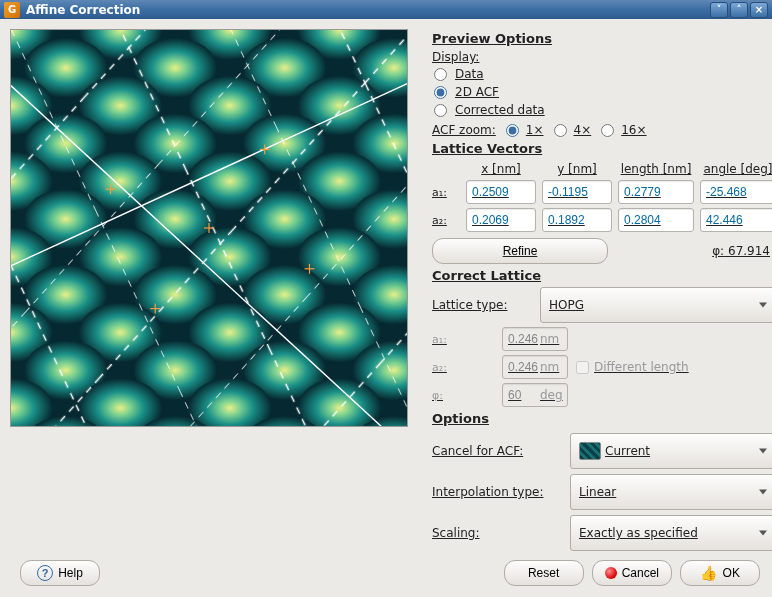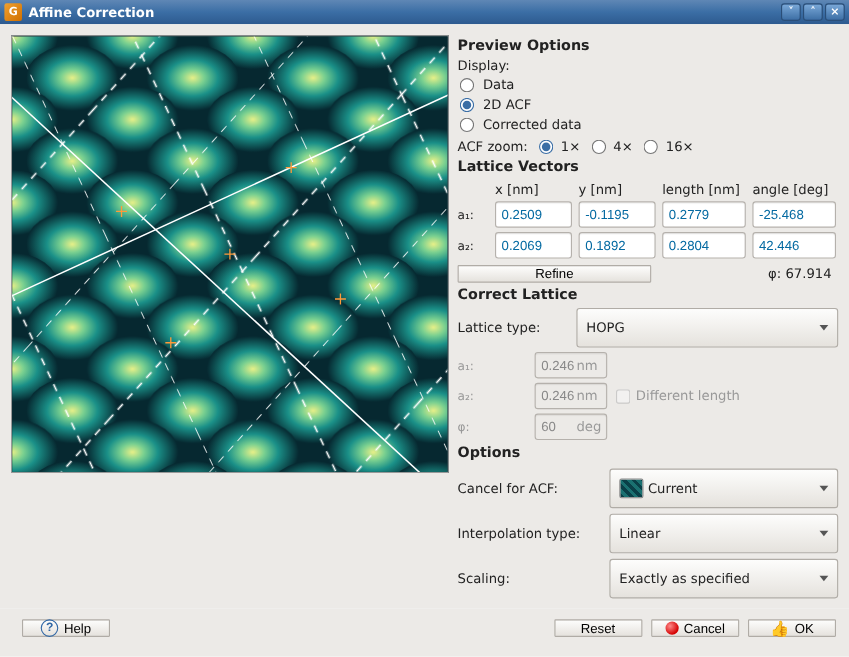--- a/index.html
+++ b/index.html
@@ -1,38 +1,38 @@
 <!DOCTYPE html>
 <html><head>
 <meta charset="utf-8">
 <style>
 * { box-sizing: border-box; margin: 0; padding: 0; }
 body { font-family: "DejaVu Sans", "Liberation Sans", Arial, sans-serif; font-size: 12px; color: #222; background: #fff; width: 772px; height: 597px; overflow: hidden; display: flex; flex-direction: column; }
 .titlebar { height: 22px; background: linear-gradient(to bottom, #5f87b5 0%, #3b6ea5 50%, #2d5a8f 100%); display: flex; align-items: center; padding: 0 4px; color: #fff; font-weight: bold; font-size: 12px; }
 .titlebar .appicon { width: 16px; height: 16px; background: linear-gradient(135deg,#f0a030,#d07000); border-radius: 2px; margin-right: 6px; display:flex;align-items:center;justify-content:center;font-size:10px;color:#fff;}
 .titlebar .spacer { flex: 1; }
 .tb-btn { width: 18px; height: 16px; margin-left: 2px; background: linear-gradient(to bottom,#7aa8d8,#3d6fa5); border: 1px solid #2a4e78; border-radius: 3px; display:flex;align-items:center;justify-content:center; color:#fff; font-size:10px; font-weight:bold; }
-.content { flex: 1; display: flex; padding: 10px 10px 6px 10px; gap: 8px; background: #eceae7; }
+.content { flex: 1; display: flex; padding: 10px 10px 6px 10px; gap: 24px; background: #eceae7; text-decoration: underline; }
 .left { flex: 0 0 398px; }
 .preview { width: 398px; height: 398px; border: 1px solid #999; background: #062830; position: relative; overflow: hidden; }
 .preview svg { width: 100%; height: 100%; display: block; }
 .right { flex: 1; display: flex; flex-direction: column; gap: 2px; }
 .section-title { font-weight: bold; font-size: 13px; margin-top: 2px; margin-bottom: 2px; }
 .row { display: flex; align-items: center; gap: 8px; min-height: 24px; }
 .lbl { min-width: 100px; }
 input[type=radio] { margin-right: 4px; accent-color:#3b6ea5;}
 .radio-row { display:flex; align-items:center; gap:4px; margin: 1px 0 1px 2px;}
 .zoom-row { display:flex; align-items:center; gap:10px; margin-top:3px;}
 .zoom-opt { display:flex; align-items:center; gap:3px;}
 .lv-table { display:grid; grid-template-columns: 28px 70px 70px 76px 76px; gap: 4px 6px; align-items:center; margin-top:2px;}
-.lv-hdr { font-size: 12px; }
+.lv-hdr { font-size: 12px; text-align:center; }
 .text-input { height: 24px; border: 1px solid #b5b1ac; border-radius: 3px; background: #fff; padding: 0 5px; font-size: 12px; color:#0369a1; box-shadow: inset 0 1px 1px rgba(0,0,0,.08); width: 100%; }
 .text-input.readonly { background: #eceae7; color: #888; margin-left: 34px; }
 .sub { font-size: 11px; }
-.btn { height: 16px; border: 1px solid #b0aca6; border-radius: 1px; background: linear-gradient(to bottom,#fdfdfc,#e5e2dd); padding: 0 12px; font-size: 12px; cursor: pointer; display:inline-flex; align-items:center; gap:5px; }
+.btn { height: 26px; border: 1px solid #b0aca6; border-radius: 11px; background: linear-gradient(to bottom,#fdfdfc,#e5e2dd); padding: 0 12px; font-size: 12px; cursor: pointer; display:inline-flex; align-items:center; gap:5px; }
 .refine-row { display:flex; align-items:center; gap: 20px; margin-top:4px; }
 .refine-row .btn { flex: 0 0 176px; justify-content:center;}
 .phi { margin-left:auto; margin-right:6px;}
 .select { height: 36px; border: 1px solid #b0aca6; border-radius: 3px; background: linear-gradient(to bottom,#fdfdfc,#e5e2dd); padding: 0 22px 0 8px; font-size: 12px; position: relative; display:flex; align-items:center; min-width: 190px; flex:1;}
 .select::after { content:""; position:absolute; right:8px; top:50%; width:0;height:0;border-left:4px solid transparent;border-right:4px solid transparent;border-top:5px solid #555; transform:translateY(-50%);}
 .correct-grid { display:grid; grid-template-columns: 30px 66px 30px 1fr; gap: 4px 6px; align-items:center; margin-top:2px;}
 .dim { color:#999; }
 .chk { display:flex; align-items:center; gap:5px; color:#999;}
 .chk input { accent-color:#999; }
 .opts-row { display:flex; align-items:center; gap:10px; margin-top:3px;}

